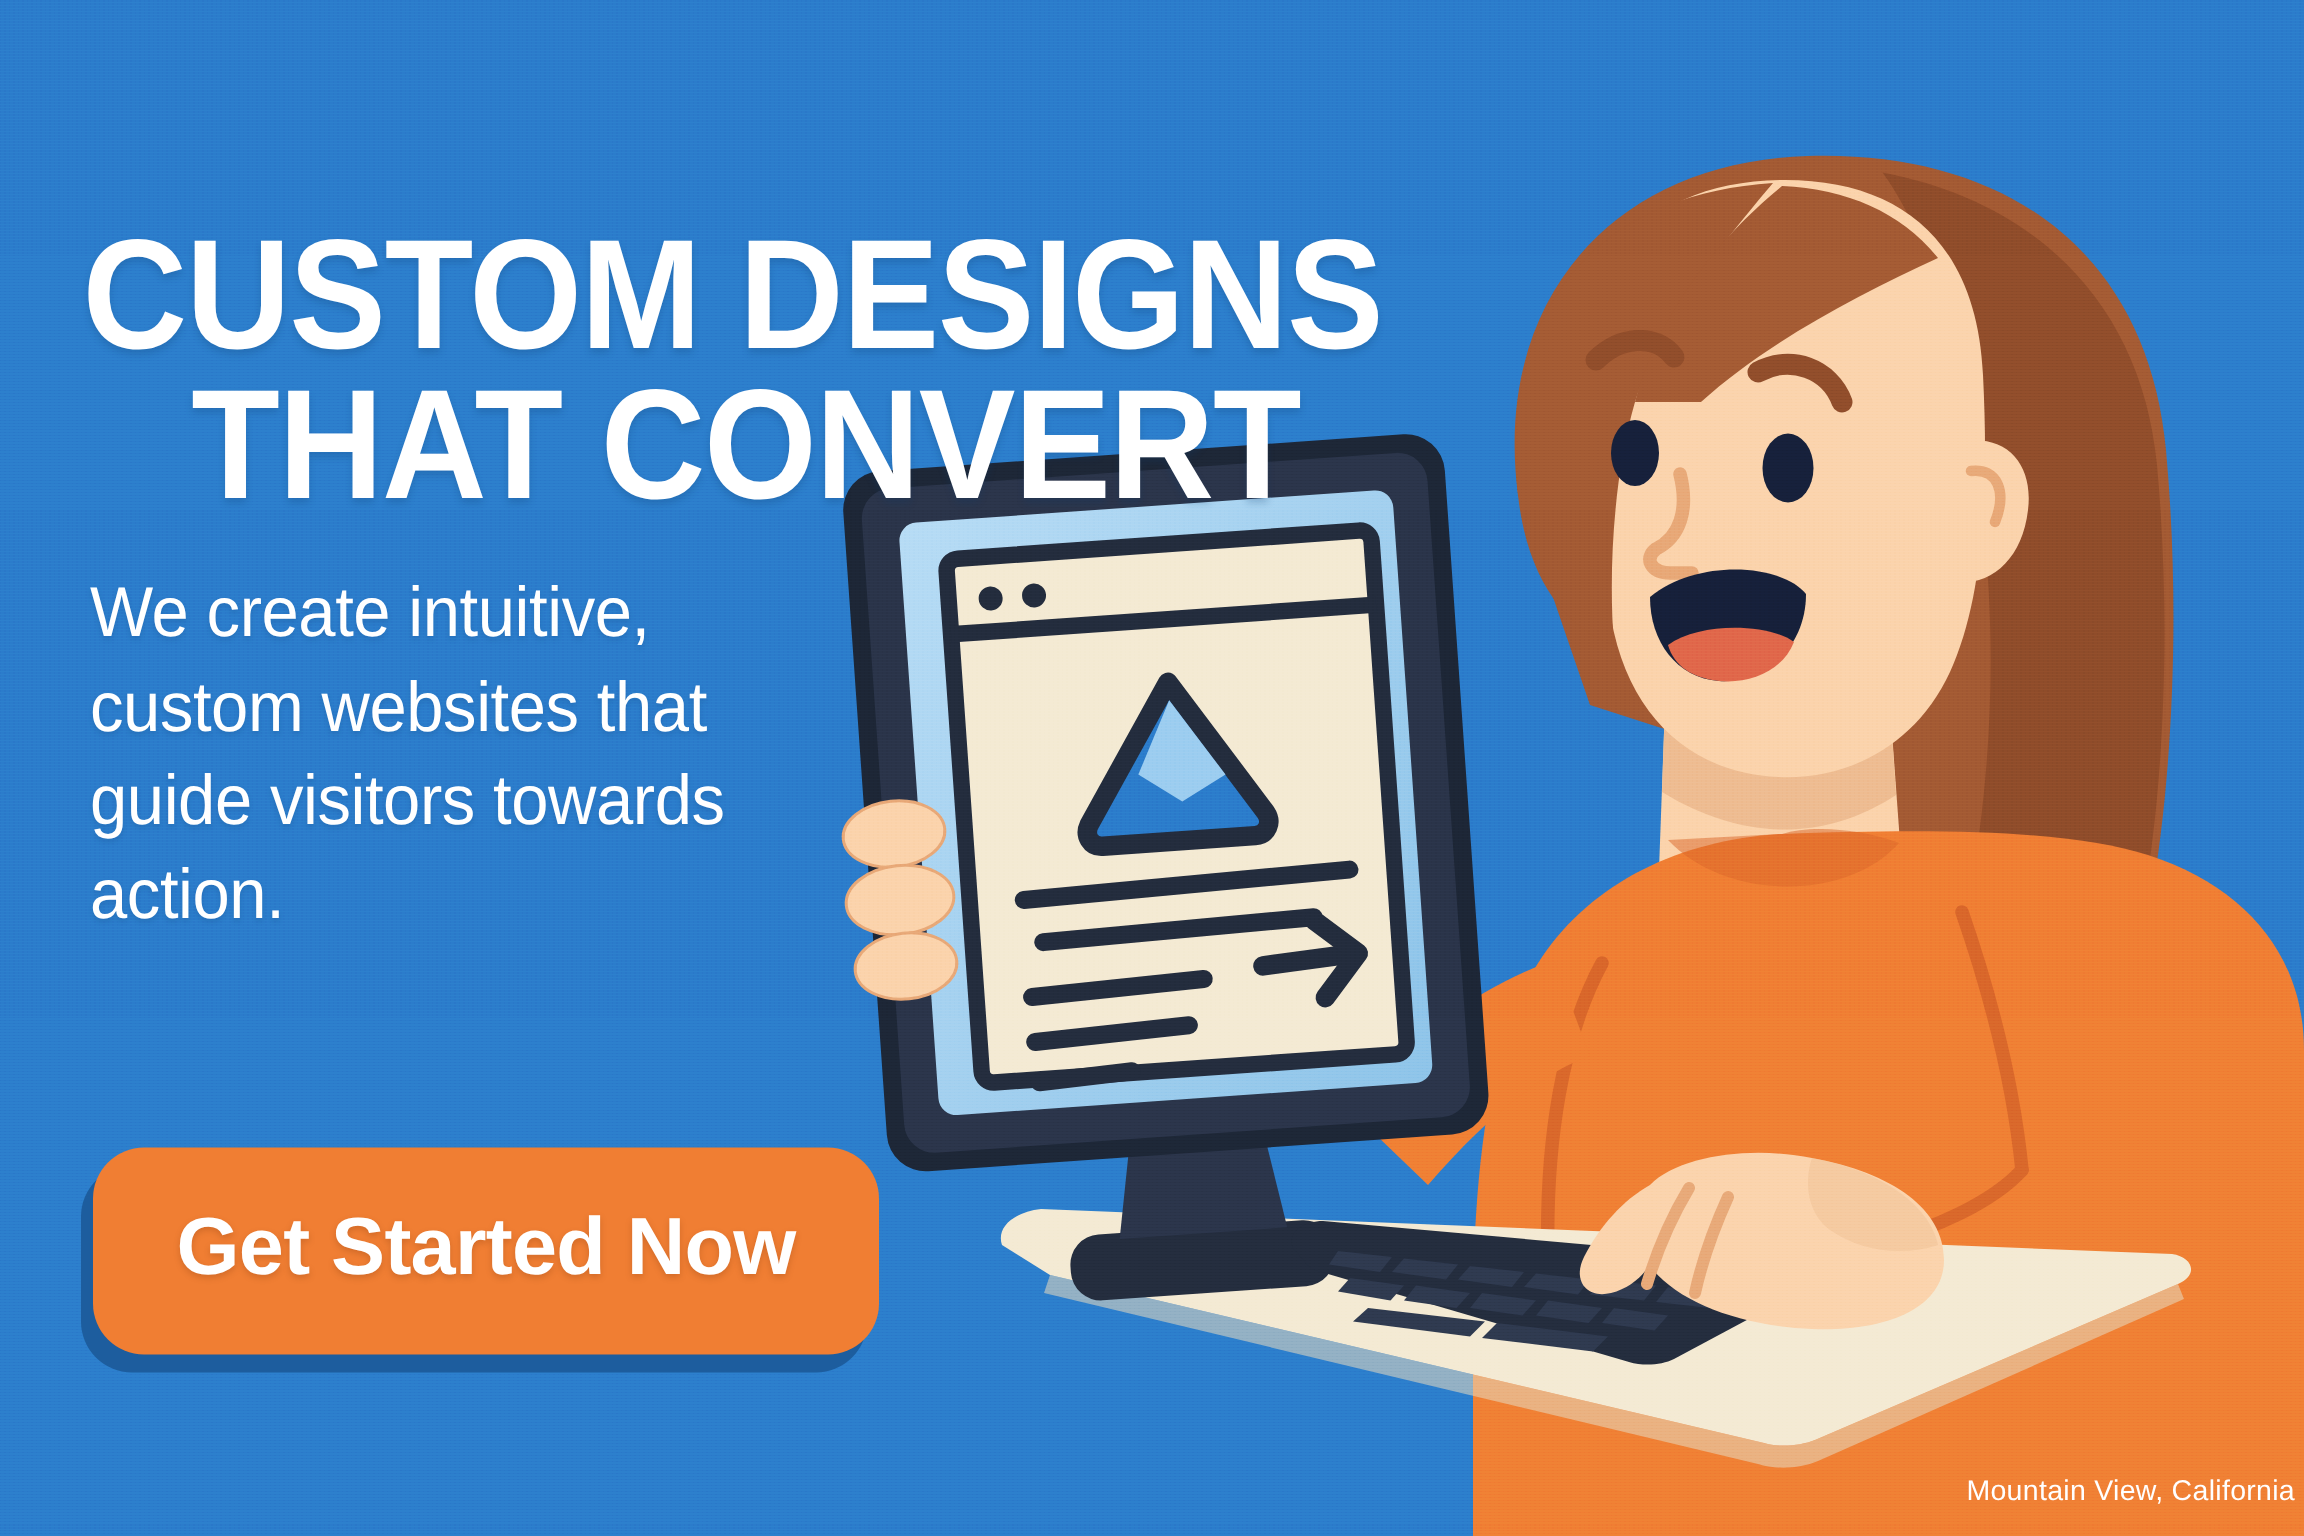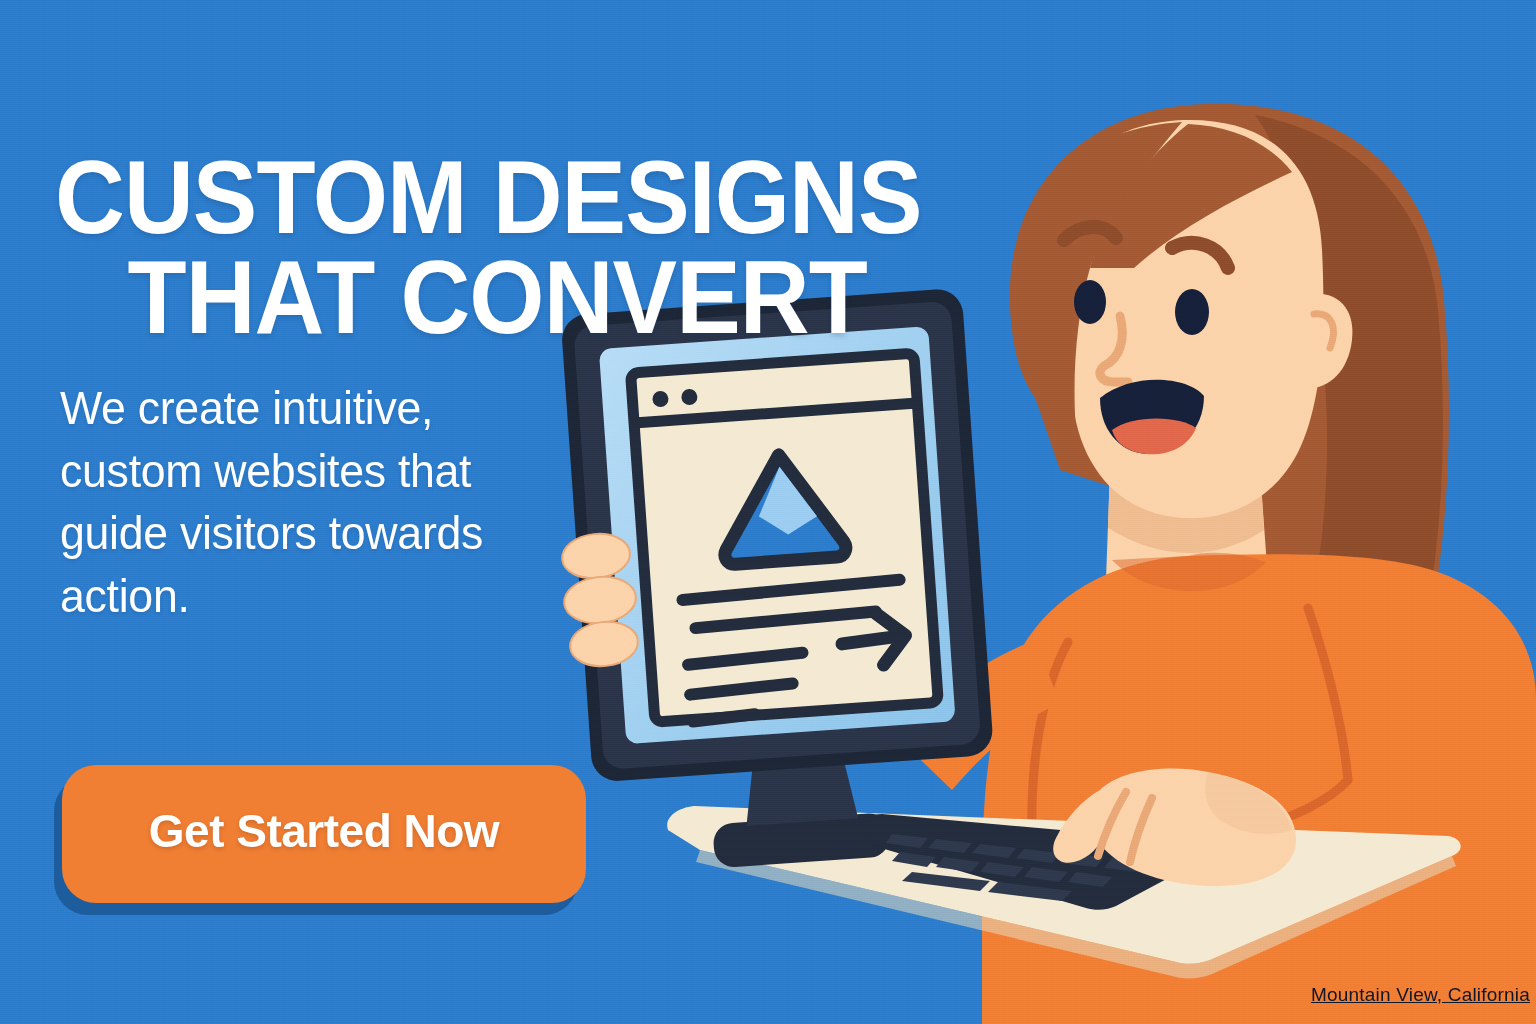--- a/index.html
+++ b/index.html
@@ -70,40 +70,39 @@
   .cta-button {
     position: relative;
     width: 524px;
     height: 138px;
     border: none;
     border-radius: 34px;
     background: #f07e33;
     color: #ffffff;
     font-family: "Liberation Sans Narrow", "Liberation Sans", sans-serif;
     font-weight: 700;
-    font-size: 46px;
+    font-size: 54px;
     letter-spacing: -0.5px;
     cursor: pointer;
     padding: 0 0 6px 0;
     text-shadow: 0 2px 4px rgba(120,50,10,0.25);
     display: flex;
     align-items: center;
     justify-content: center;
   }
 
   
   .caption {
     position: absolute;
     right: 24px;
     bottom: 18px;
-    color: #0f172a;
+    color: #ffffff;
     font-family: "Liberation Sans Narrow", "Liberation Sans", sans-serif;
     font-size: 19px;
     letter-spacing: 0.2px;
-    text-decoration: underline;
   }
 
   
   .art {
     position: absolute;
     left: 0; top: 0;
     width: 1536px;
     height: 1024px;
   }
   .noise {

